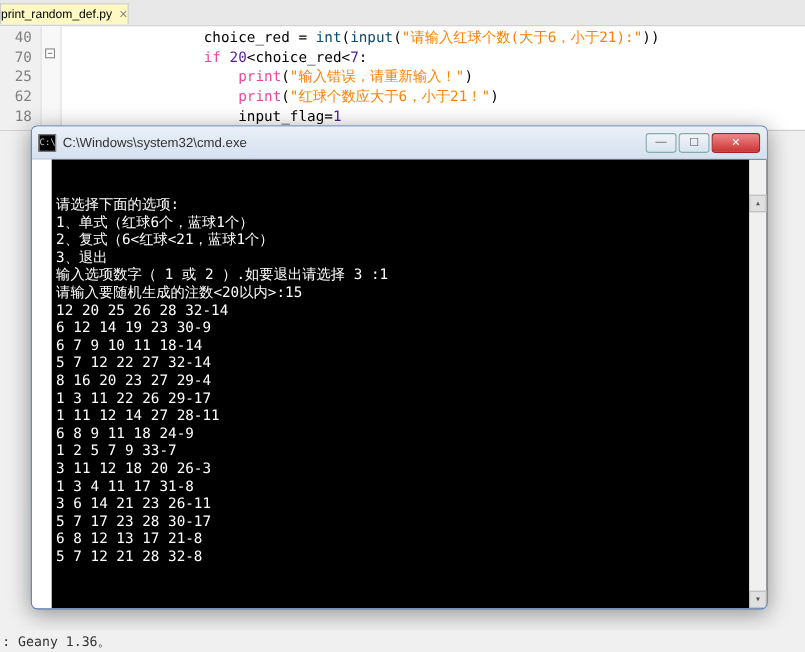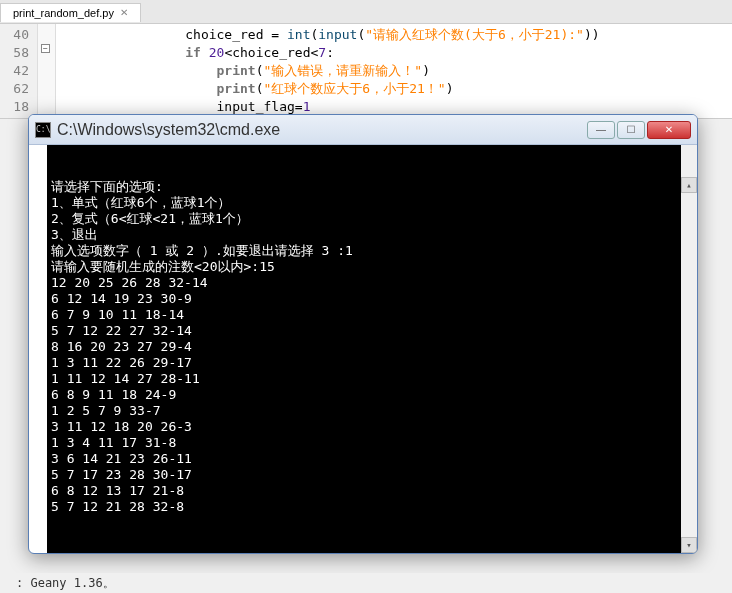--- a/index.html
+++ b/index.html
@@ -15,24 +15,24 @@
     
     
     .tab-bar {
       background: #e8e8e8;
       border-bottom: 1px solid #ccc;
       height: 24px;
       display: flex;
       align-items: center;
     }
     .tab {
-      background: #ffffff;
+      background: #fef9c3;
       border: 1px solid #ccc;
       border-bottom: none;
-      padding: 3px 12px;
+      padding: 3px 0;
       display: flex;
       align-items: flex-start;
       gap: 6px;
       font-size: 11px;
       position: relative;
       top: 1px;
     }
     .tab-close {
       color: #888;
       font-size: 10px;
@@ -74,21 +74,21 @@
       background: #fff;
       font-size: 8px;
       line-height: 7px;
       text-align: center;
       color: #555;
     }
     .code {
       padding: 2px 4px;
       white-space: pre;
     }
-    .kw { color: #737373; font-weight: bold; }
+    .kw { color: #ec4899; font-weight: normal; }
     .fn { color: #0c4a6e; }
     .num { color: #4c1d95; }
     .str { color: #ff8000; }
     
     
     .console-window {
       position: absolute;
       left: 28px;
       top: 114px;
       width: 670px;
@@ -114,21 +114,21 @@
       border: 1px solid #888;
       margin-right: 6px;
       font-size: 8px;
       color: #ccc;
       text-align: center;
       line-height: 14px;
       font-family: monospace;
     }
     .title-text {
       flex: 1;
-      font-size: 16px;
+      font-size: 12px;
       color: #333;
     }
     .win-btns {
       display: flex;
       gap: 2px;
     }
     .win-btn {
       width: 28px;
       height: 18px;
       border: 1px solid #8aa;
@@ -185,40 +185,40 @@
     
     
     .status-area {
       position: absolute;
       bottom: 0;
       left: 0;
       right: 0;
       font-family: "SimSun", monospace;
       font-size: 12px;
       color: #333;
-      padding: 2px 16px;
+      padding: 2px 2px;
       line-height: 16px;
       background: #f0f0f0;
     }
   </style>
 </head>
 <body>
 
 <div class="tab-bar">
   <div class="tab">
     <span>print_random_def.py</span>
     <span class="tab-close">✕</span>
   </div>
 </div>
 
 <div class="editor">
   <div class="gutter">
     <div>40</div>
-    <div>58</div>
-    <div>42</div>
+    <div>70</div>
+    <div>25</div>
     <div>62</div>
     <div>18</div>
   </div>
   <div class="fold-col">
     <div class="fold-marker">−</div>
   </div>
   <div class="code" id="code-body"><div>                choice_red = <span class="fn">int</span>(<span class="fn">input</span>(<span class="str">"请输入红球个数(大于6，小于21):"</span>))</div><div>                <span class="kw">if</span> <span class="num">20</span>&lt;choice_red&lt;<span class="num">7</span>:</div><div>                    <span class="kw">print</span>(<span class="str">"输入错误，请重新输入！"</span>)</div><div>                    <span class="kw">print</span>(<span class="str">"红球个数应大于6，小于21！"</span>)</div><div>                    input_flag=<span class="num">1</span></div></div>
 </div>
 
 <div class="console-window">

